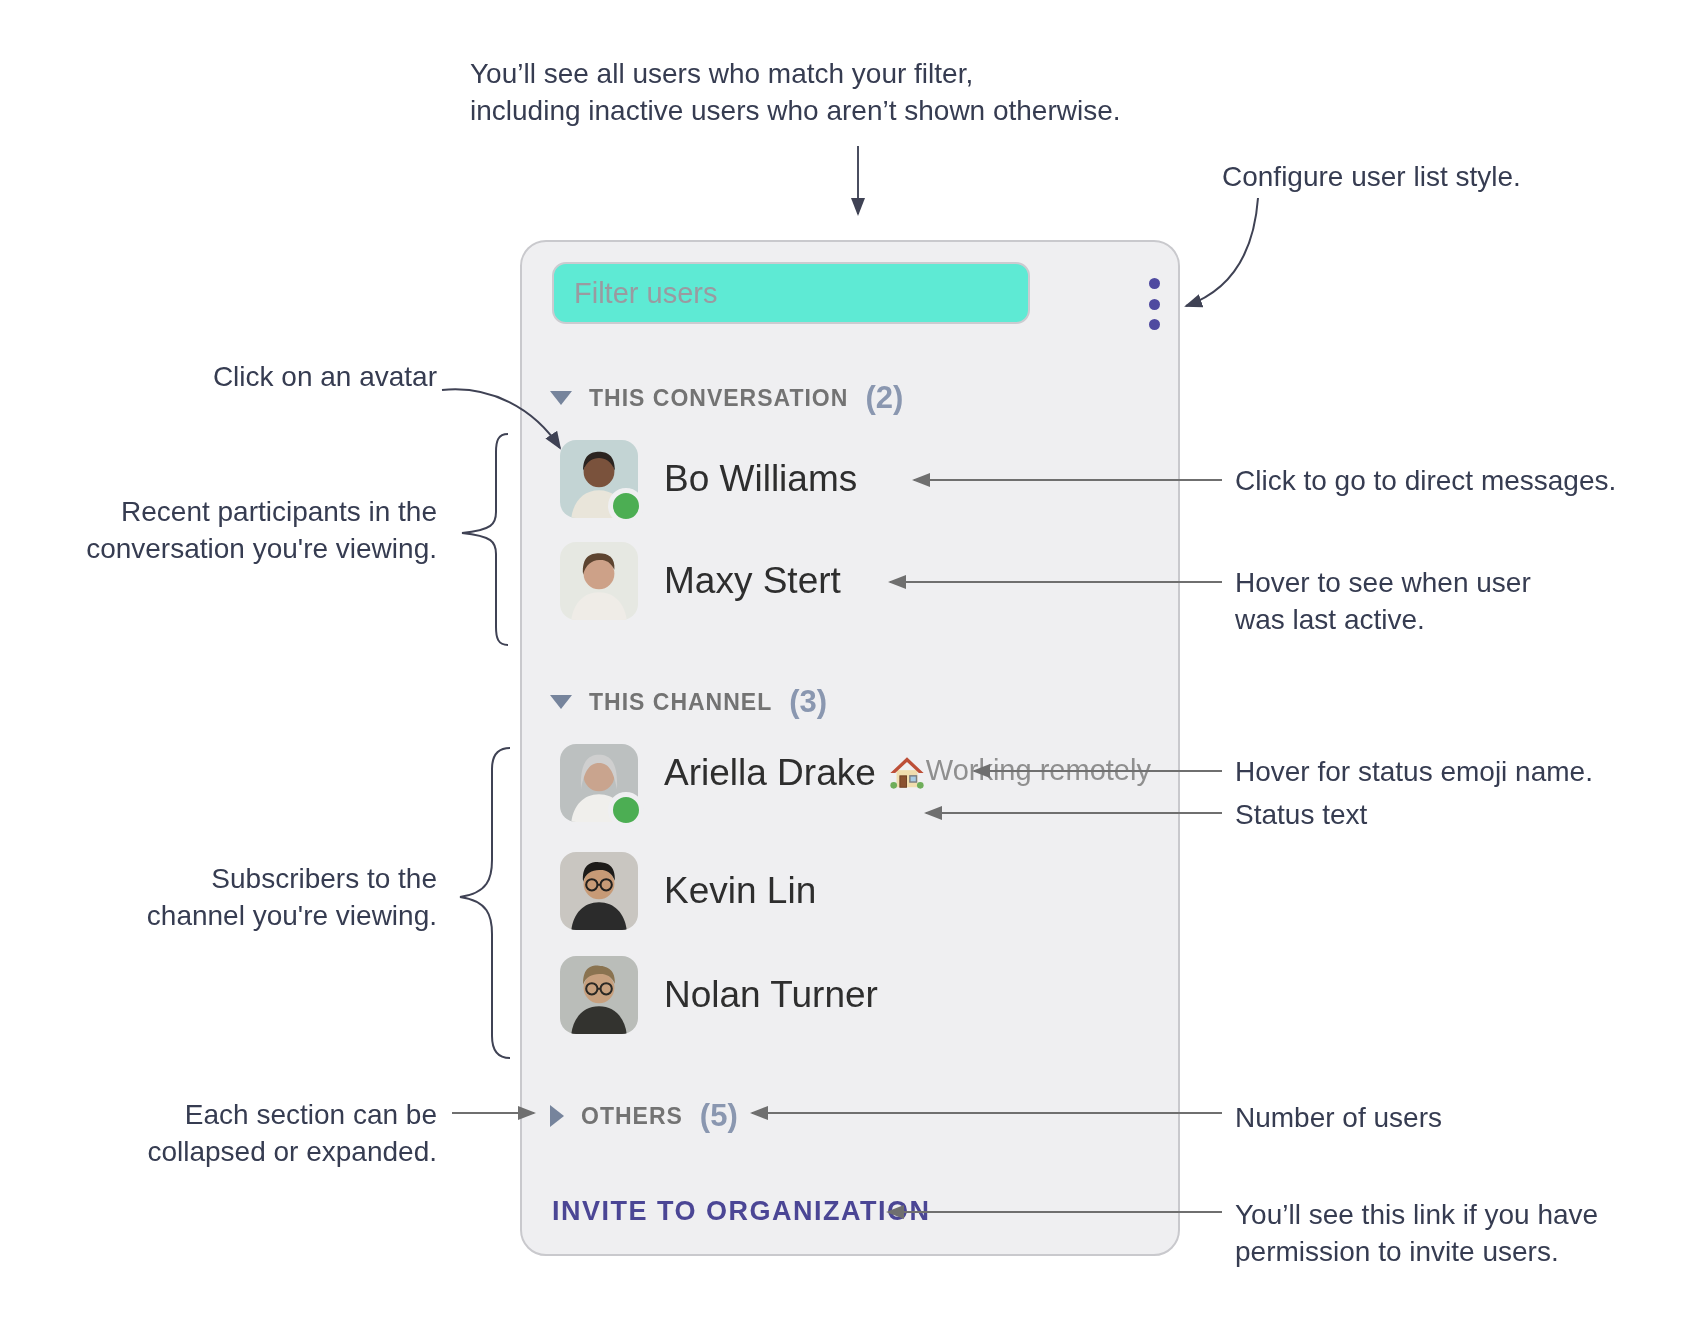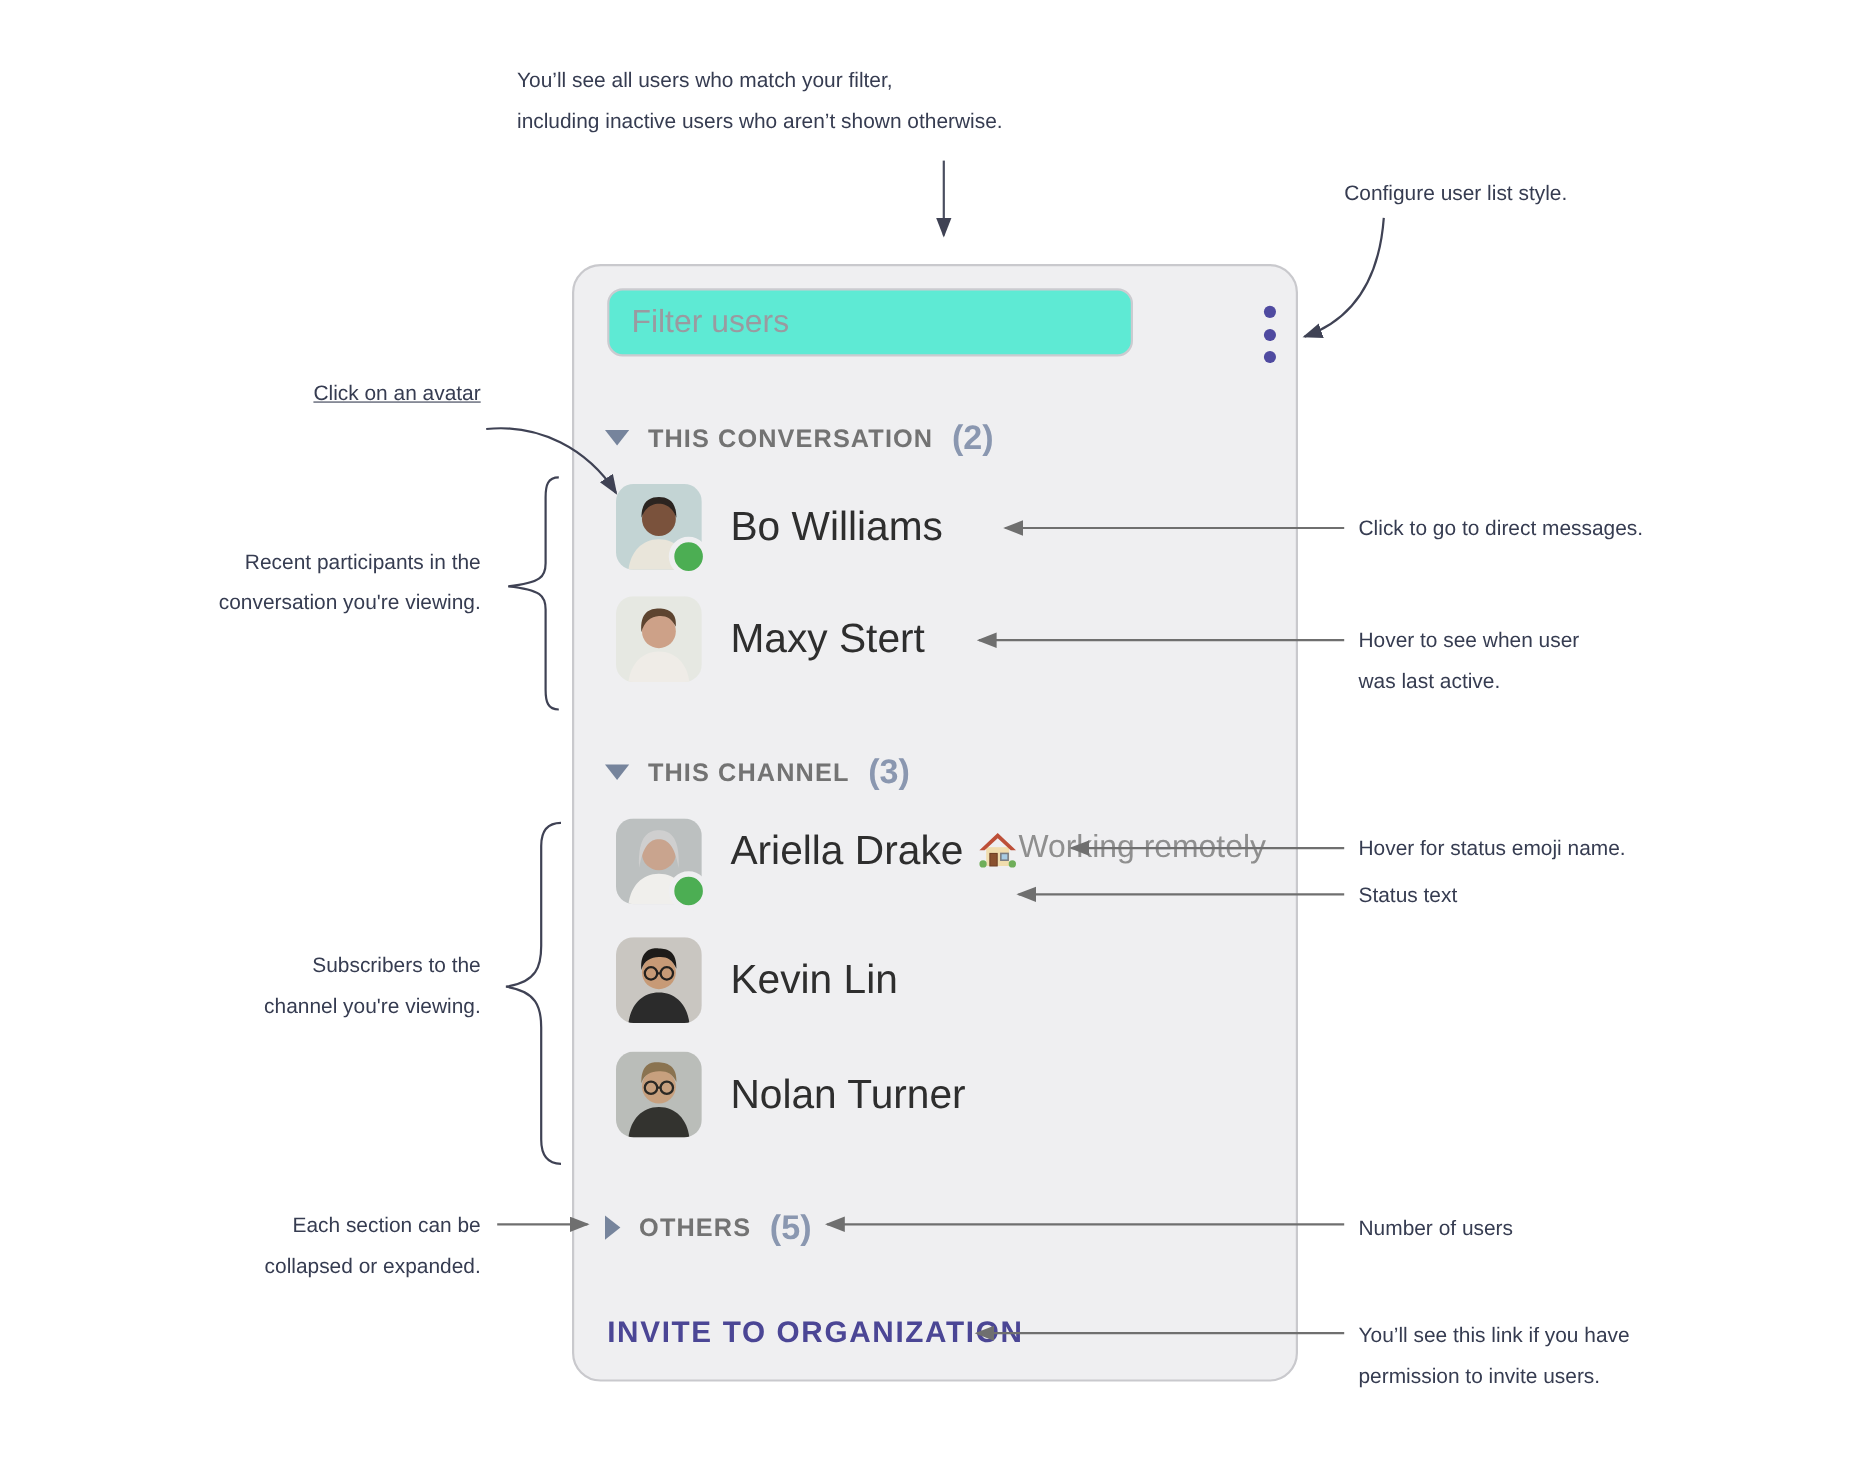--- a/index.html
+++ b/index.html
@@ -1,20 +1,20 @@
 <!DOCTYPE html>
 <html><head>
 <meta charset="utf-8">
 <style>
   html,body{margin:0;padding:0;background:#ffffff;}
   .stage{position:relative;width:1683px;height:1328px;background:#fff;overflow:hidden;
          font-family:"Liberation Sans",sans-serif;}
 
   
-  .ann{position:absolute;color:#363c51;font-size:19px;line-height:37px;}
+  .ann{position:absolute;color:#363c51;font-size:28px;line-height:37px;}
   .ann.right-align{text-align:right;}
   .ann div{white-space:nowrap;}
 
   
   .overlay{position:absolute;left:0;top:0;z-index:6;pointer-events:none;}
 
   
   .panel{position:absolute;left:520px;top:240px;width:660px;height:1016px;
          background:#efeff1;border:2px solid #c9c9cd;border-radius:26px;box-sizing:border-box;z-index:2;}
 
@@ -56,21 +56,21 @@
 
   <div class="ann" style="left:470px;top:55px;">
     <div>You’ll see all users who match your filter,</div>
     <div>including inactive users who aren’t shown otherwise.</div>
   </div>
 
   <div class="ann" style="left:1222px;top:158px;">
     <div>Configure user list style.</div>
   </div>
 
-  <div class="ann right-align" style="left:37px;top:340px;width:400px;text-decoration:underline;">
+  <div class="ann right-align" style="left:37px;top:358px;width:400px;">
     <div>Click on an avatar</div>
   </div>
 
   <div class="ann right-align" style="left:37px;top:493px;width:400px;">
     <div>Recent participants in the</div>
     <div>conversation you're viewing.</div>
   </div>
 
   <div class="ann right-align" style="left:37px;top:860px;width:400px;">
     <div>Subscribers to the</div>

